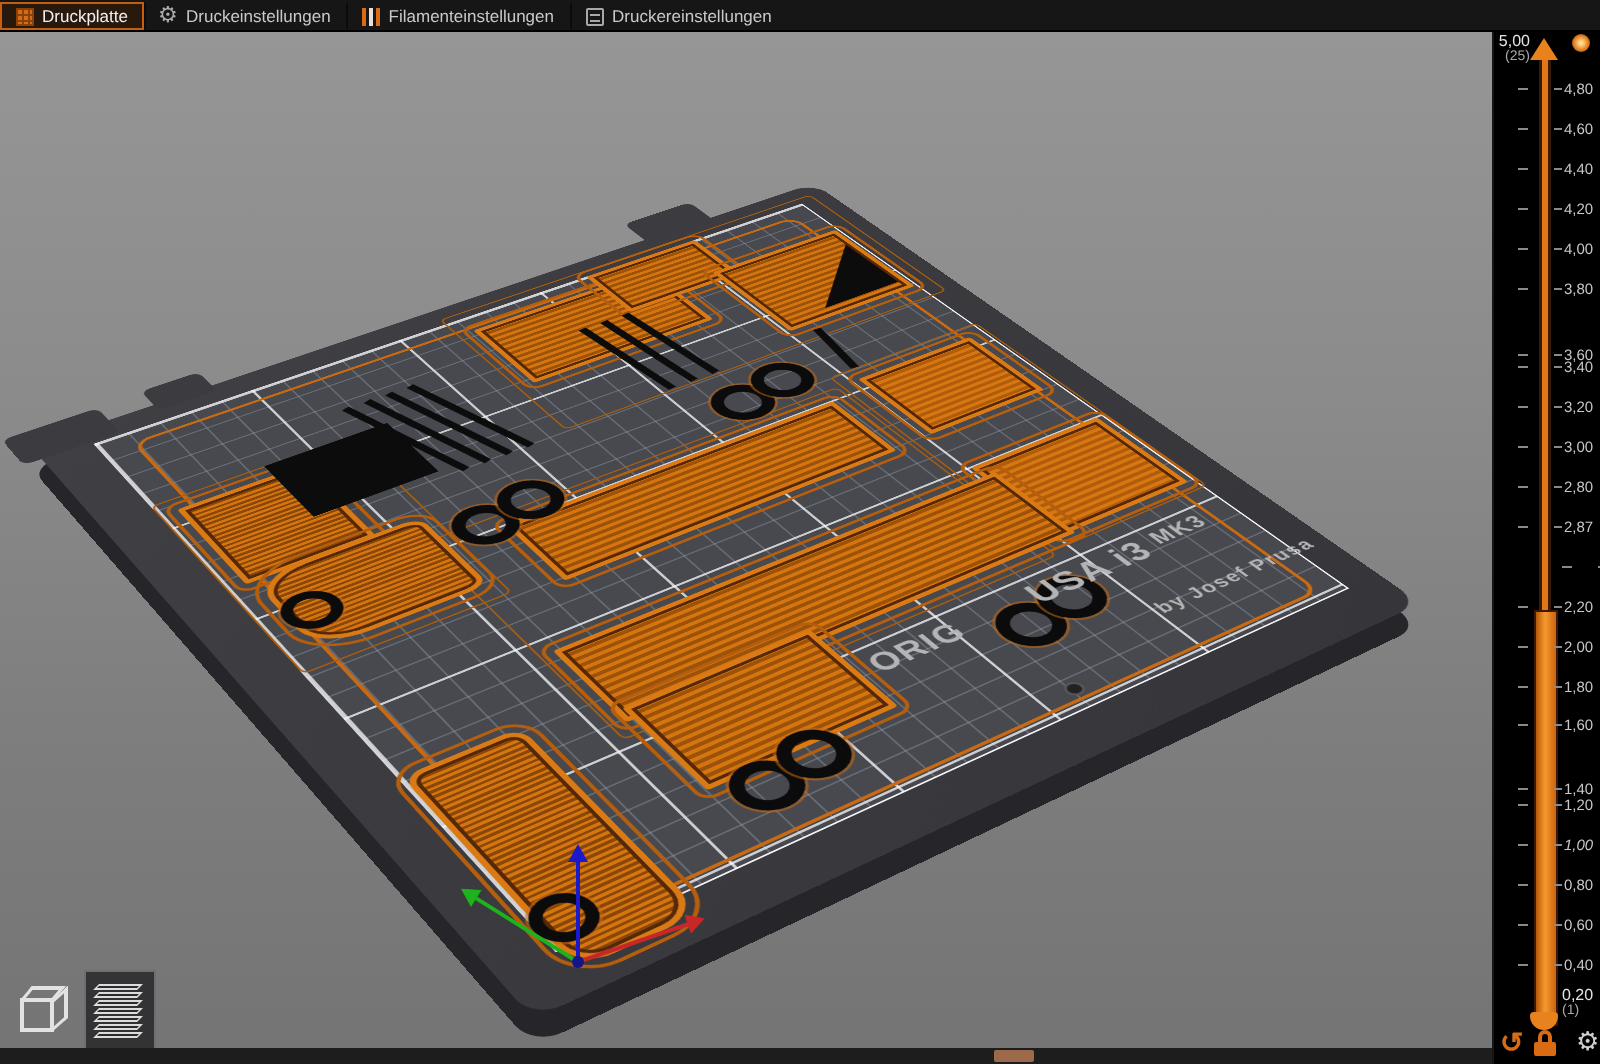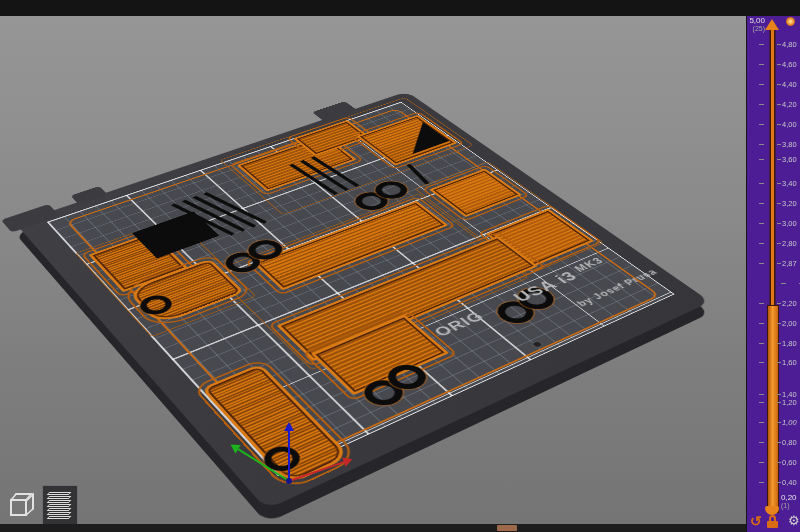--- a/index.html
+++ b/index.html
@@ -77,21 +77,21 @@
   .cube-front { position:absolute; left:6px; top:14px; width:17px; height:17px; border:2px solid #e2e2e2; }
   .cube-top { position:absolute; left:9px; top:8px; width:17px; height:7px; border:2px solid #e2e2e2;
     transform:skewX(-40deg); border-bottom:none; }
   .cube-side { position:absolute; left:23px; top:11px; width:7px; height:16px; border:2px solid #e2e2e2;
     transform:skewY(-42deg); border-left:none; }
   .layer-slab { position:absolute; left:5px; width:22px; height:3px; border:1px solid #dcdcdc;
     transform:skewX(-45deg); background:#2a2a2a; }
 
   
   .right-strip { position:absolute; left:746px; top:16px; width:54px; height:516px;
-    background:#4c1d95; border-left:1px solid #161616; z-index:25; }
+    background:#000000; border-left:1px solid #161616; z-index:25; }
   .tick-row { position:absolute; left:0; height:10px; width:34px; }
   .tick-dash { position:absolute; height:1px; background:#8a8a8a; top:5px; }
   .tick-label { position:absolute; left:35px; top:1px; font-size:7.5px; color:#c8c8c8; }
   .track-thin { position:absolute; left:24px; top:10px; width:3px; background:#e07818;
     box-shadow:0 0 0 1.5px #3c1808; }
   .track-thick { position:absolute; left:20.5px; width:10px;
     background:linear-gradient(to right,#b55708,#f59a2e 45%,#c96410); box-shadow:0 0 0 1px #3c1808; }
   .handle-top { position:absolute; left:18px; top:3px; width:0; height:0; cursor:pointer;
     border-left:7px solid transparent; border-right:7px solid transparent; border-bottom:11px solid #e8821c; }
   .handle-bottom { position:absolute; left:18px; top:490px; width:14px; height:9px; cursor:pointer;
@@ -112,20 +112,38 @@
   
   .bottom-bar { position:absolute; left:0; top:524px; width:746px; height:8px; background:#1d1d1d; z-index:28; }
   .bottom-handle { position:absolute; left:497px; top:1px; width:20px; height:6px;
     background:#9c6a4a; border-radius:1px; cursor:pointer; }
 </style>
 </head>
 <body>
 
 <div class="app">
 
+  <div class="tab-bar">
+    <div class="tab active">
+      <span class="ticon plate"></span>
+      <span>Druckplatte</span>
+    </div>
+    <div class="tab">
+      <span class="ticon gear"></span>
+      <span>Druckeinstellungen</span>
+    </div>
+    <div class="tab">
+      <span class="ticon filament"></span>
+      <span>Filamenteinstellungen</span>
+    </div>
+    <div class="tab">
+      <span class="ticon printer"></span>
+      <span>Druckereinstellungen</span>
+    </div>
+  </div>
 
   <div class="scene">
 
     <div class="bed-under"></div>
 
     <div class="bed3d">
 
       <div class="bump" style="left:-10px;top:-14px;width:54px;height:28px;"></div>
       <div class="bump" style="left:70px;top:-16px;width:34px;height:22px;"></div>
       <div class="bump" style="left:380px;top:-22px;width:46px;height:28px;"></div>
@@ -248,21 +266,21 @@
         <div class="tick-row" style="top: 102.6px;">
           <div class="tick-dash" style="left: 12px; width: 5px;"></div>
           <div class="tick-dash" style="left: 30px; width: 4px;"></div>
           <div class="tick-label">4,00</div>
         </div>
         <div class="tick-row" style="top: 122.5px;">
           <div class="tick-dash" style="left: 12px; width: 5px;"></div>
           <div class="tick-dash" style="left: 30px; width: 4px;"></div>
           <div class="tick-label">3,80</div>
         </div>
-        <div class="tick-row" style="top: 138px; text-align: right;">
+        <div class="tick-row" style="top: 156px; text-align: right;">
           <div class="tick-dash" style="left: 12px; width: 5px;"></div>
           <div class="tick-dash" style="left: 30px; width: 4px;"></div>
           <div class="tick-label">3,60</div>
         </div>
         <div class="tick-row" style="top: 162.3px;">
           <div class="tick-dash" style="left: 12px; width: 5px;"></div>
           <div class="tick-dash" style="left: 30px; width: 4px;"></div>
           <div class="tick-label">3,40</div>
         </div>
         <div class="tick-row" style="top: 182.2px;">

